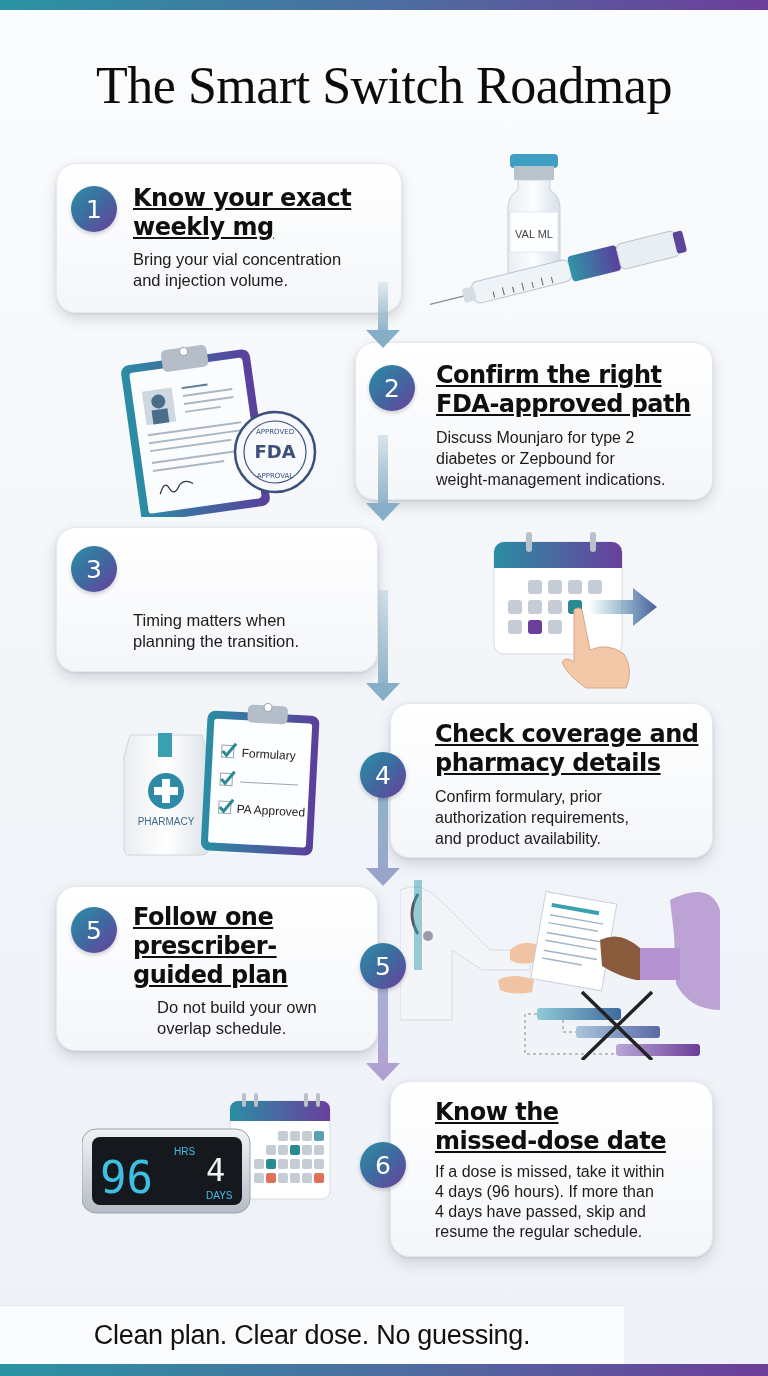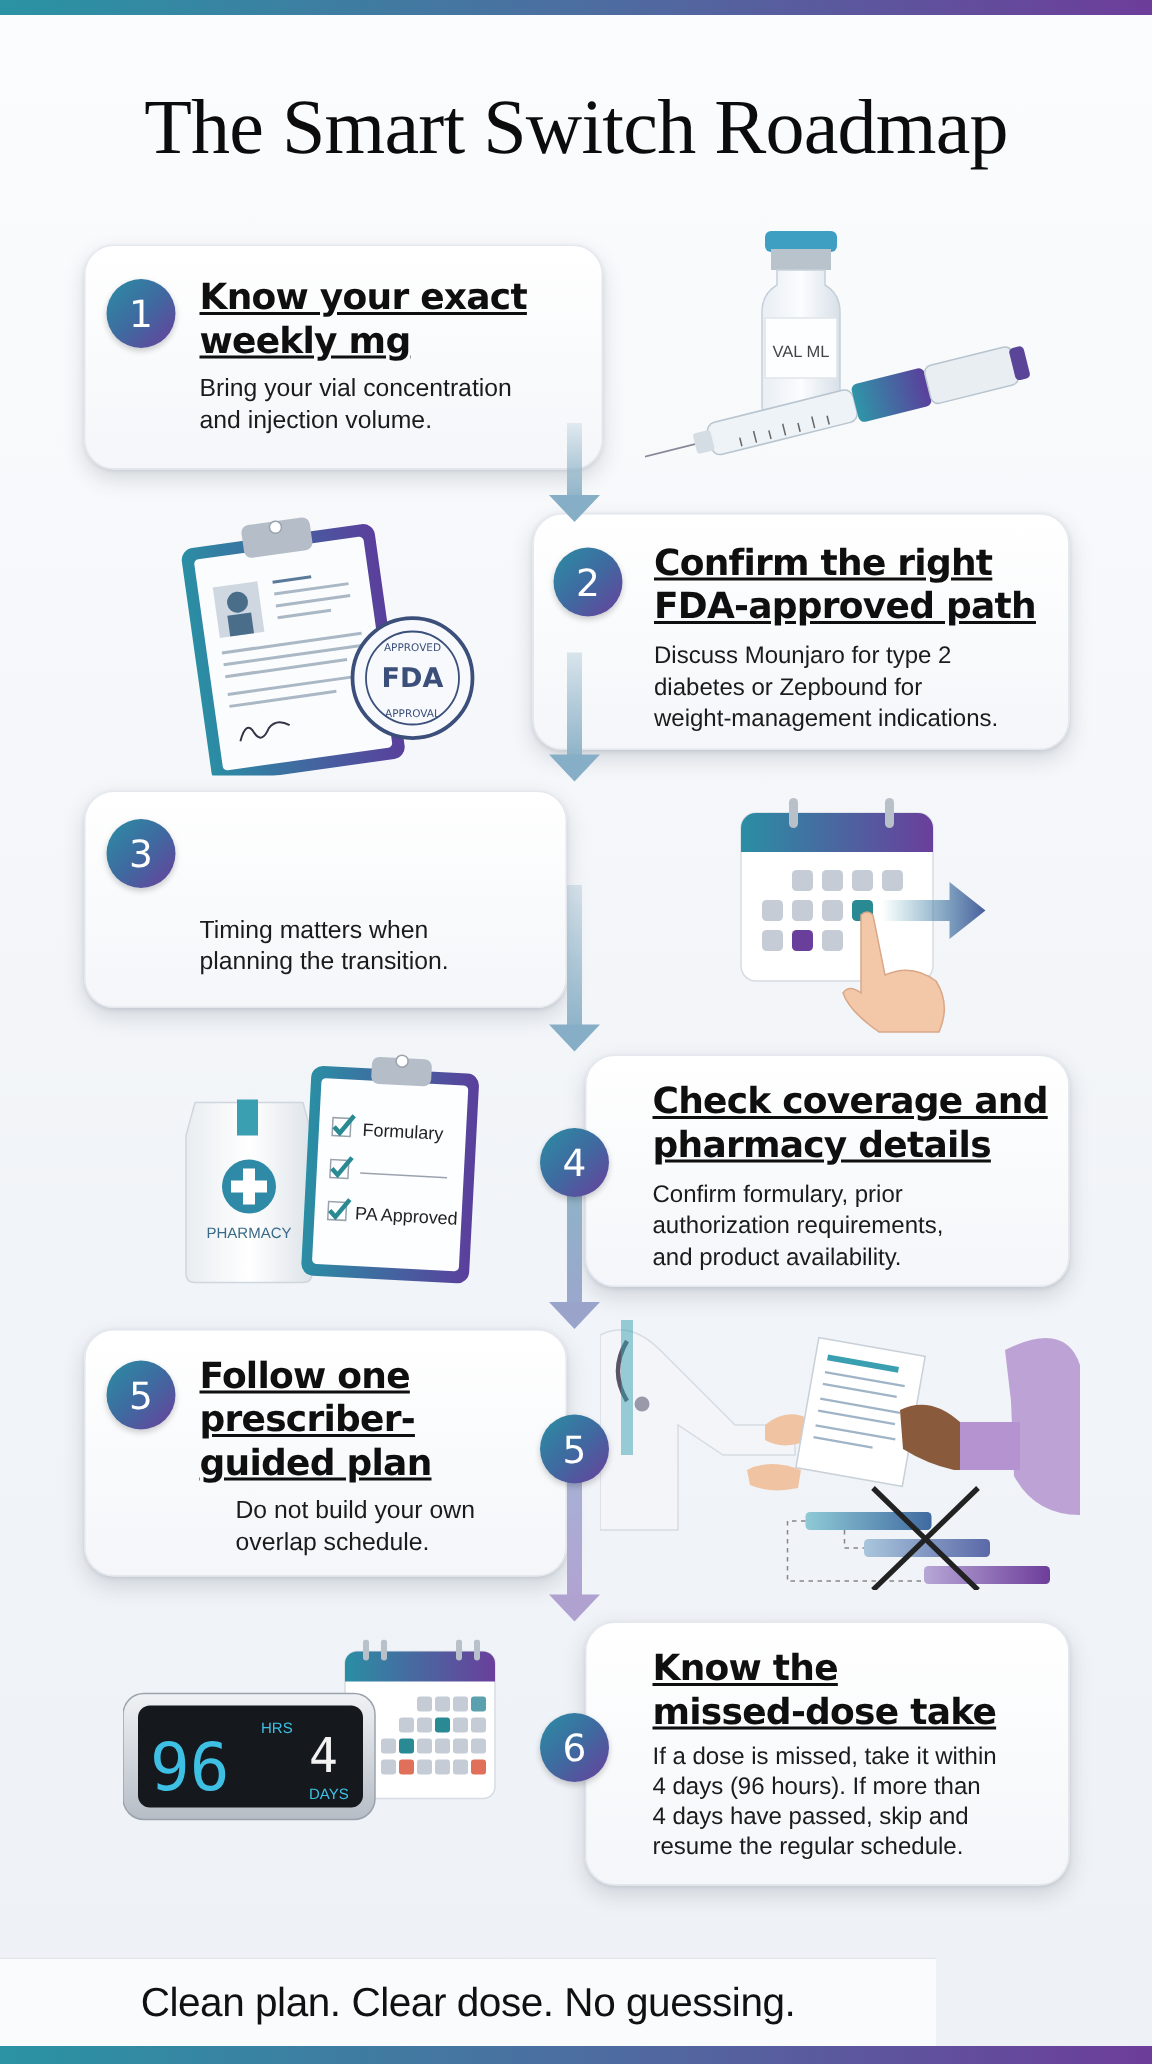--- a/index.html
+++ b/index.html
@@ -382,21 +382,21 @@
       <text x="92" y="62" font-family="Liberation Sans, sans-serif" font-size="10" fill="#3ec0e4">HRS</text>
       <text x="124" y="88" font-family="DejaVu Sans Mono, monospace" font-size="32" fill="#f2f2f2">4</text>
       <text x="124" y="106" font-family="Liberation Sans, sans-serif" font-size="10" fill="#3ec0e4">DAYS</text>
     </g>
   </svg>
 </div>
 
 <div class="card" style="left:390px; top:1081px; width:323px; height:176px;">
   <h2 style="left:44px; top:16px;">
     <span>Know the</span><br>
-    <span>missed-dose take</span>
+    <span>missed-dose date</span>
   </h2>
   <p style="left:44px; top:80px; font-size:16px; line-height:20px;">
     <span>If a dose is missed, take it within</span><br>
     <span>4 days (96 hours). If more than</span><br>
     <span>4 days have passed, skip and</span><br>
     <span>resume the regular schedule.</span>
   </p>
 </div>
 <div class="badge" style="left:360px; top:1142px;">6</div>
 

